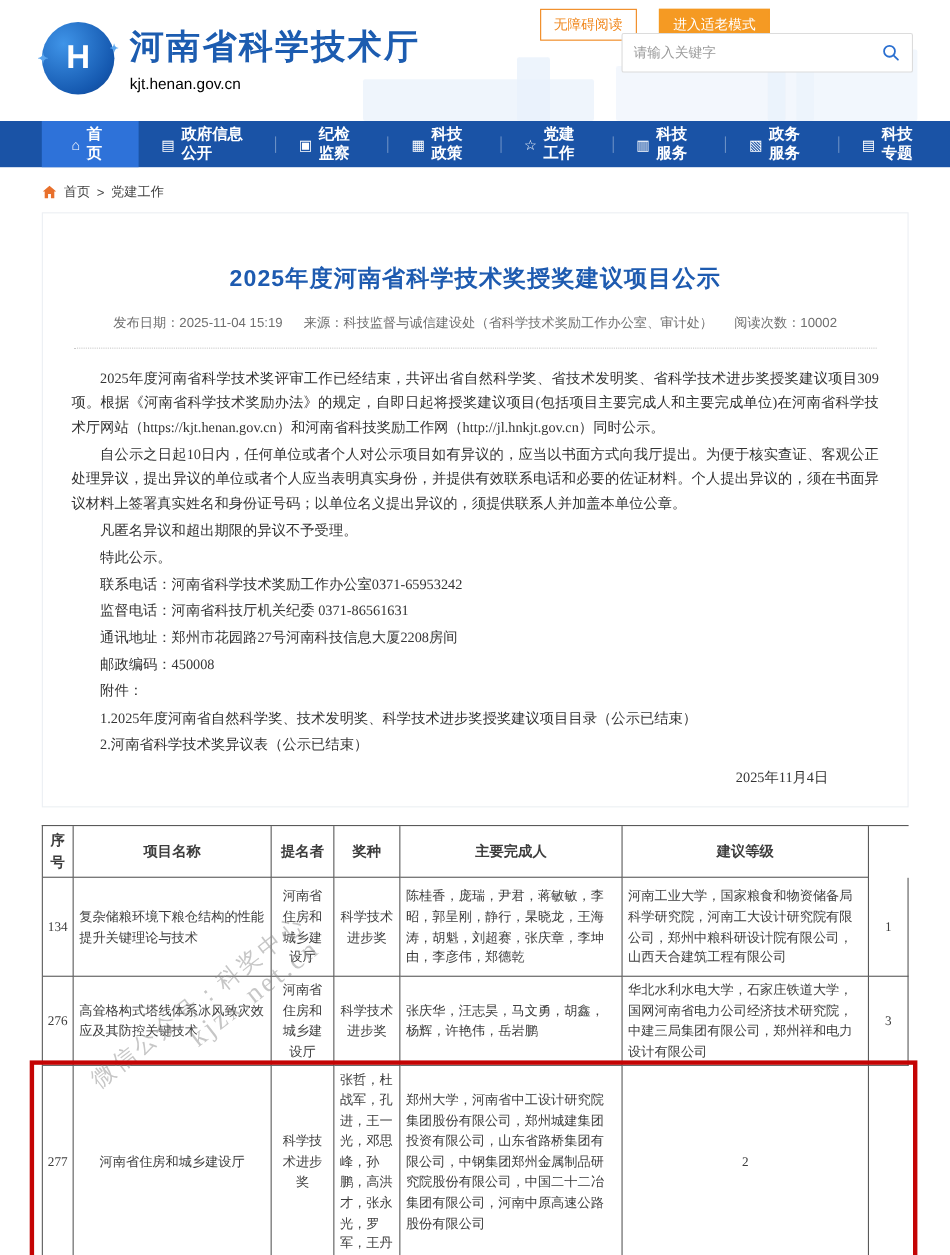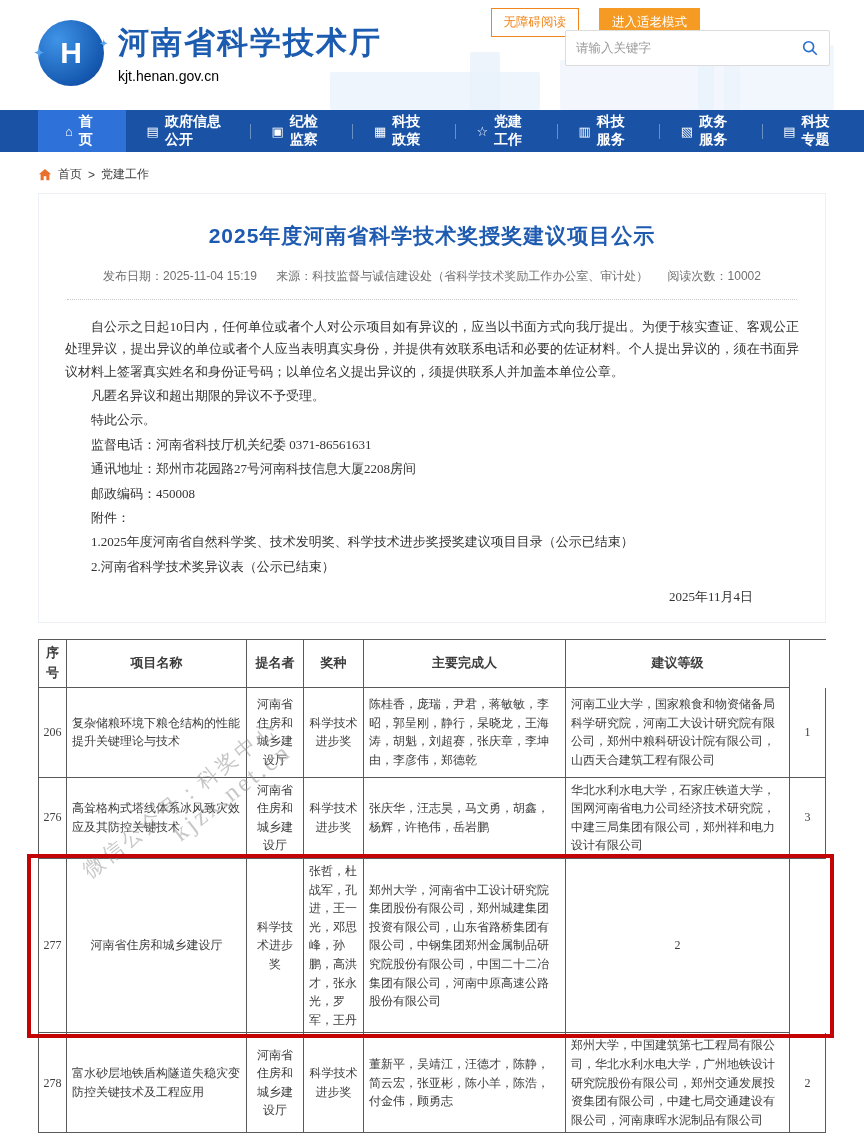--- a/index.html
+++ b/index.html
@@ -48,21 +48,21 @@
   .nav-item .nav-ico { font-size:13px; font-weight:normal; }
   .nav-sep { width:1px; height:15px; background:rgba(255,255,255,.35); align-self:center; }
 
   
   .breadcrumb { display:flex; align-items:center; gap:6px; padding:14px 0 10px 38px;
                 font-size:12px; color:#444; }
   .bc-home-icon { width:14px; height:14px; }
   .bc-link { cursor:pointer; }
 
   
-  .card { margin:0 38px; border:1px solid #eceff3; padding:20px 26px 14px; }
+  .card { margin:0 38px; border:1px solid #eceff3; padding:37px 26px 14px; }
   .article-title { text-align:center; color:#1e5bb0; font-size:21px; font-weight:bold;
                    margin-top:8px; letter-spacing:1px; }
   .article-meta { text-align:center; color:#6f6f6f; font-size:12px; margin-top:18px; }
   .article-meta span { margin:0 8px; }
   .meta-divider { border-bottom:1px dotted #c9c9c9; margin:14px 2px 0; }
 
   .article-body { margin-top:16px; font-family:"Liberation Serif", serif;
                   font-size:13px; color:#333; line-height:1.72; }
   .article-body p { text-indent:2em; text-align:justify; margin-bottom:2px; }
   .contact-line { text-indent:2em; margin-bottom:2px; }
@@ -185,23 +185,25 @@
 <div class="card">
   <div class="article-title">2025年度河南省科学技术奖授奖建议项目公示</div>
   <div class="article-meta">
     <span>发布日期：2025-11-04 15:19</span>
     <span>来源：科技监督与诚信建设处（省科学技术奖励工作办公室、审计处）</span>
     <span>阅读次数：10002</span>
   </div>
   <div class="meta-divider"></div>
 
   <div class="article-body">
+    <p>2025年度河南省科学技术奖评审工作已经结束，共评出省自然科学奖、省技术发明奖、省科学技术进步奖授奖建议项目309项。根据《河南省科学技术奖励办法》的规定，自即日起将授奖建议项目(包括项目主要完成人和主要完成单位)在河南省科学技术厅网站（https://kjt.henan.gov.cn）和河南省科技奖励工作网（http://jl.hnkjt.gov.cn）同时公示。</p>
     <p>自公示之日起10日内，任何单位或者个人对公示项目如有异议的，应当以书面方式向我厅提出。为便于核实查证、客观公正处理异议，提出异议的单位或者个人应当表明真实身份，并提供有效联系电话和必要的佐证材料。个人提出异议的，须在书面异议材料上签署真实姓名和身份证号码；以单位名义提出异议的，须提供联系人并加盖本单位公章。</p>
     <p>凡匿名异议和超出期限的异议不予受理。</p>
     <p>特此公示。</p>
+    <div class="contact-line">联系电话：河南省科学技术奖励工作办公室0371-65953242</div>
     <div class="contact-line">监督电话：河南省科技厅机关纪委 0371-86561631</div>
     <div class="contact-line">通讯地址：郑州市花园路27号河南科技信息大厦2208房间</div>
     <div class="contact-line">邮政编码：450008</div>
     <div class="contact-line">附件：</div>
     <div class="attach-line">1.2025年度河南省自然科学奖、技术发明奖、科学技术进步奖授奖建议项目目录（公示已结束）</div>
     <div class="attach-line">2.河南省科学技术奖异议表（公示已结束）</div>
     <div class="sign-date">2025年11月4日</div>
   </div>
 </div>
 
@@ -212,21 +214,21 @@
   <div class="t-row t-head">
     <div class="t-cell">序号</div>
     <div class="t-cell">项目名称</div>
     <div class="t-cell">提名者</div>
     <div class="t-cell">奖种</div>
     <div class="t-cell">主要完成人</div>
     <div class="t-cell">建议等级</div>
   </div>
 
   <div class="t-row r275">
-    <div class="t-cell center">206</div>
+    <div class="t-cell center">134</div>
     <div class="t-cell">复杂储粮环境下粮仓结构的性能提升关键理论与技术</div>
     <div class="t-cell center">河南省住房和城乡建设厅</div>
     <div class="t-cell center">科学技术进步奖</div>
     <div class="t-cell">陈桂香，庞瑞，尹君，蒋敏敏，李昭，郭呈刚，静行，杲晓龙，王海涛，胡魁，刘超赛，张庆章，李坤由，李彦伟，郑德乾</div>
     <div class="t-cell">河南工业大学，国家粮食和物资储备局科学研究院，河南工大设计研究院有限公司，郑州中粮科研设计院有限公司，山西天合建筑工程有限公司</div>
     <div class="t-cell center">1</div>
   </div>
 
   <div class="t-row r276">
     <div class="t-cell center">276</div>

